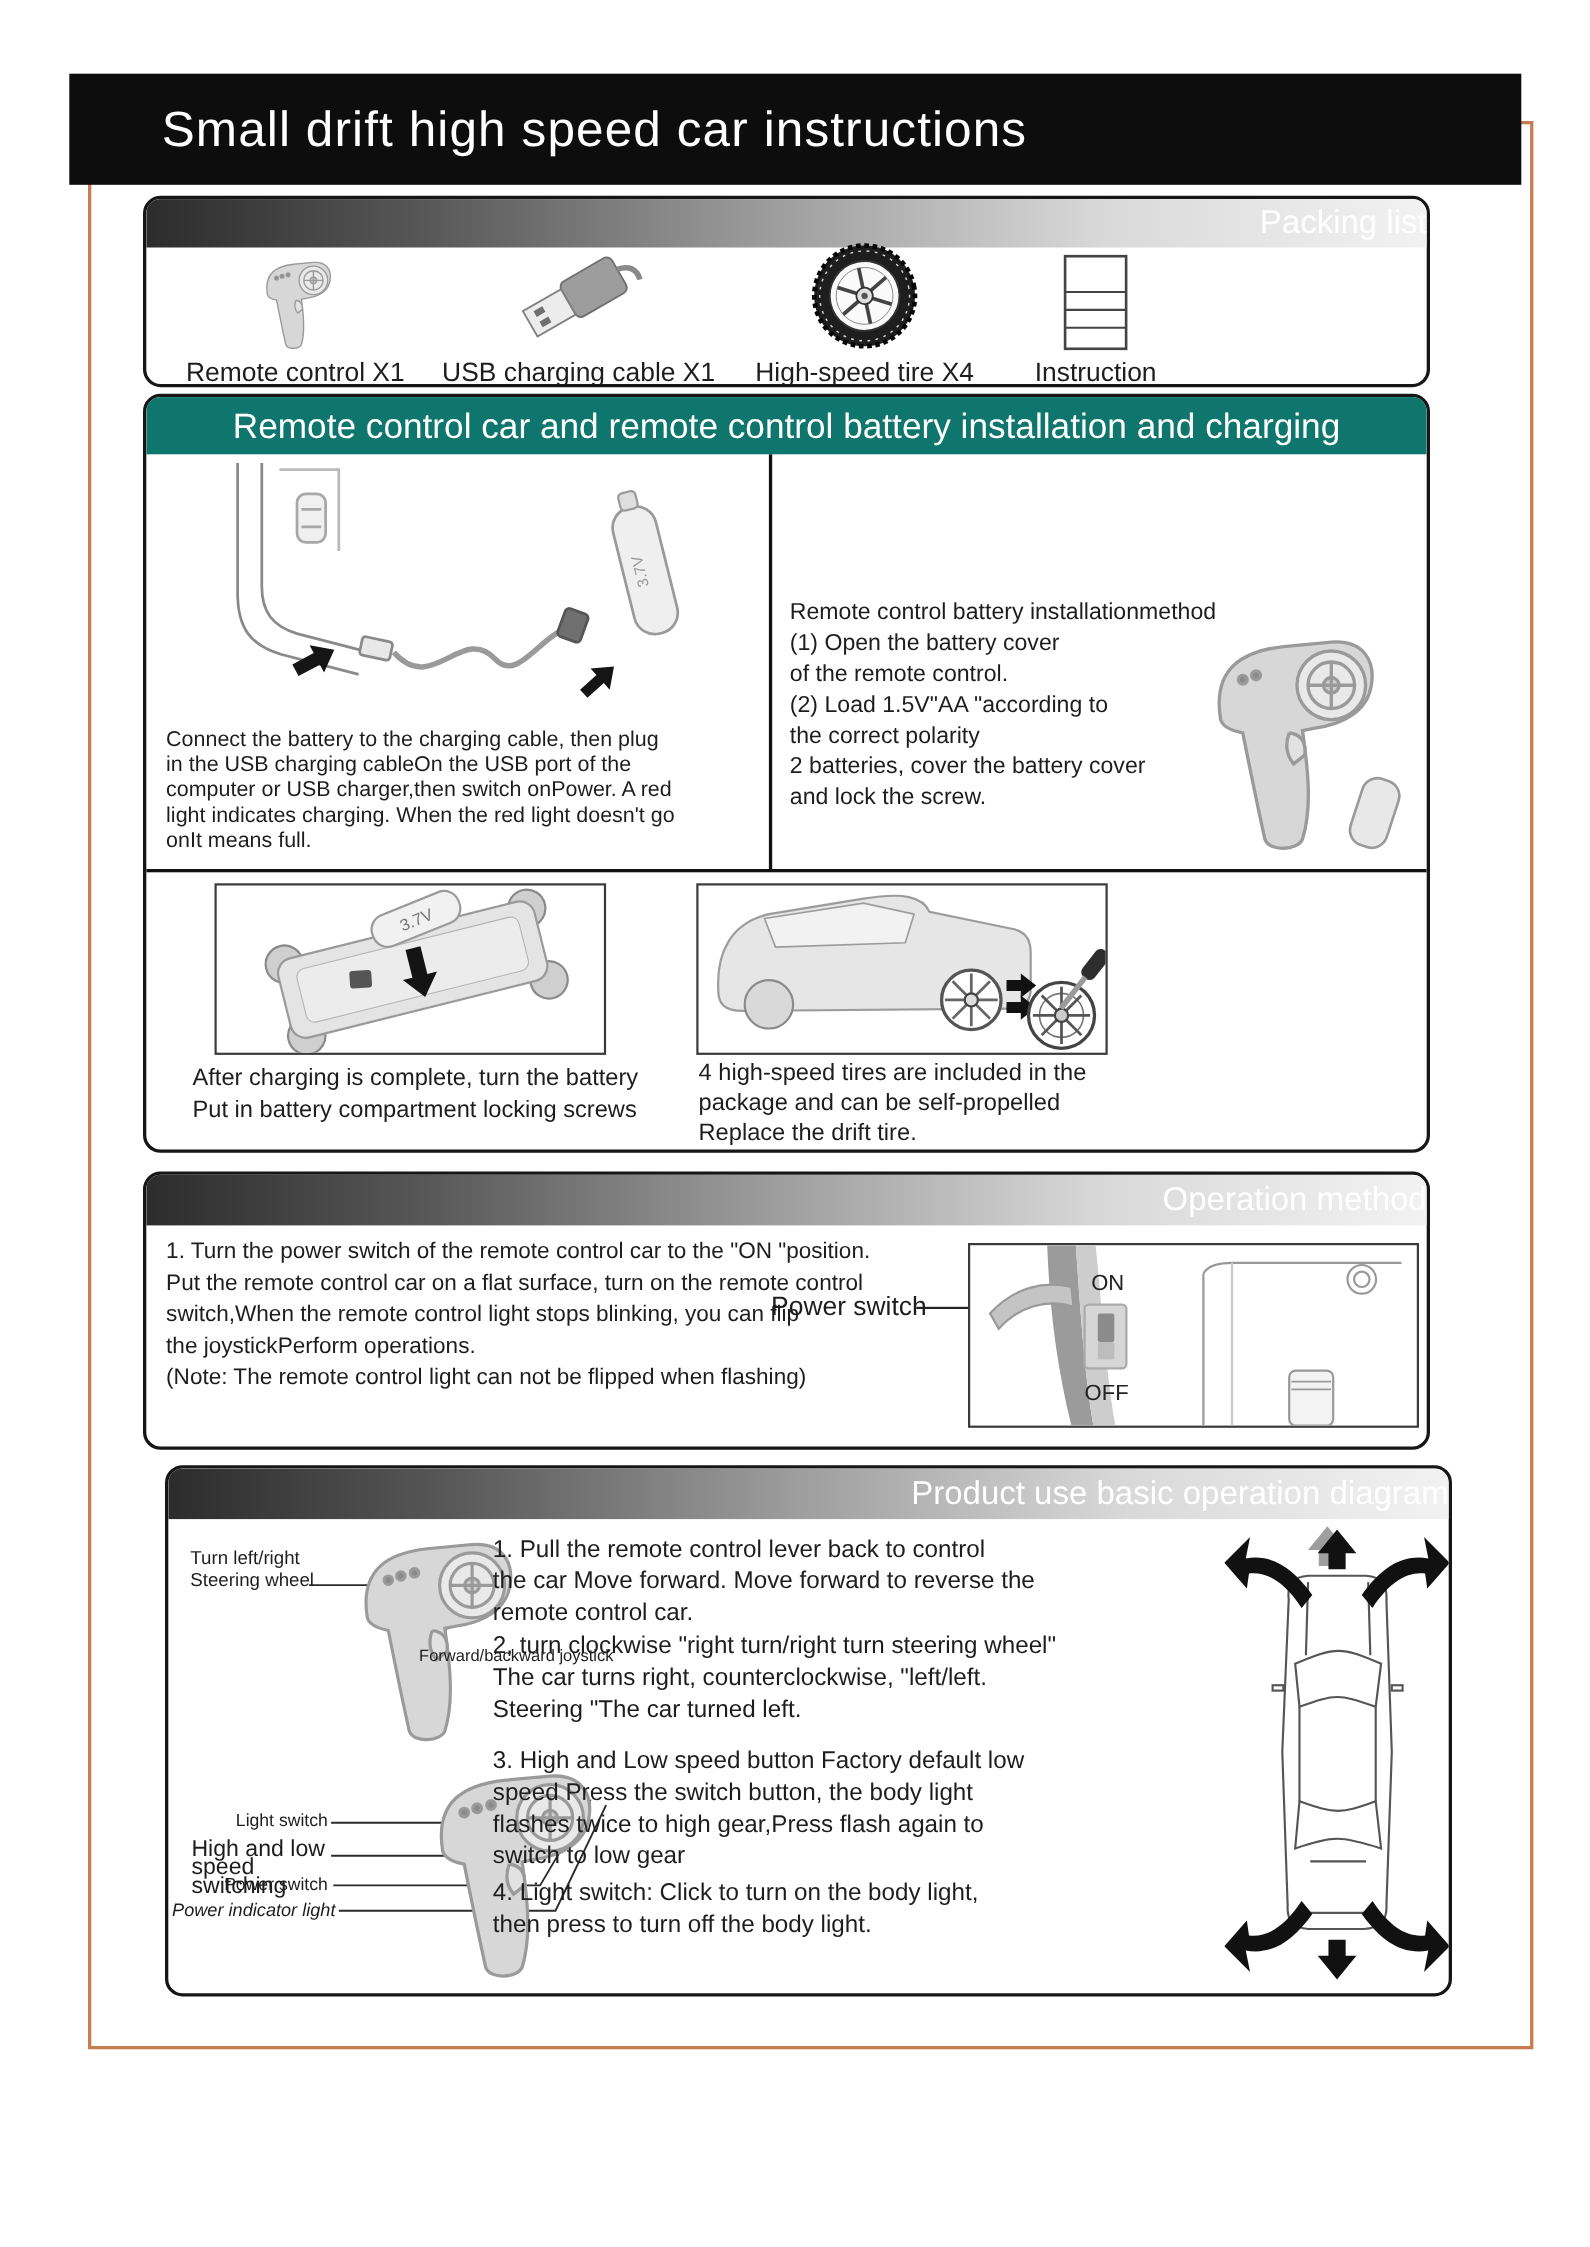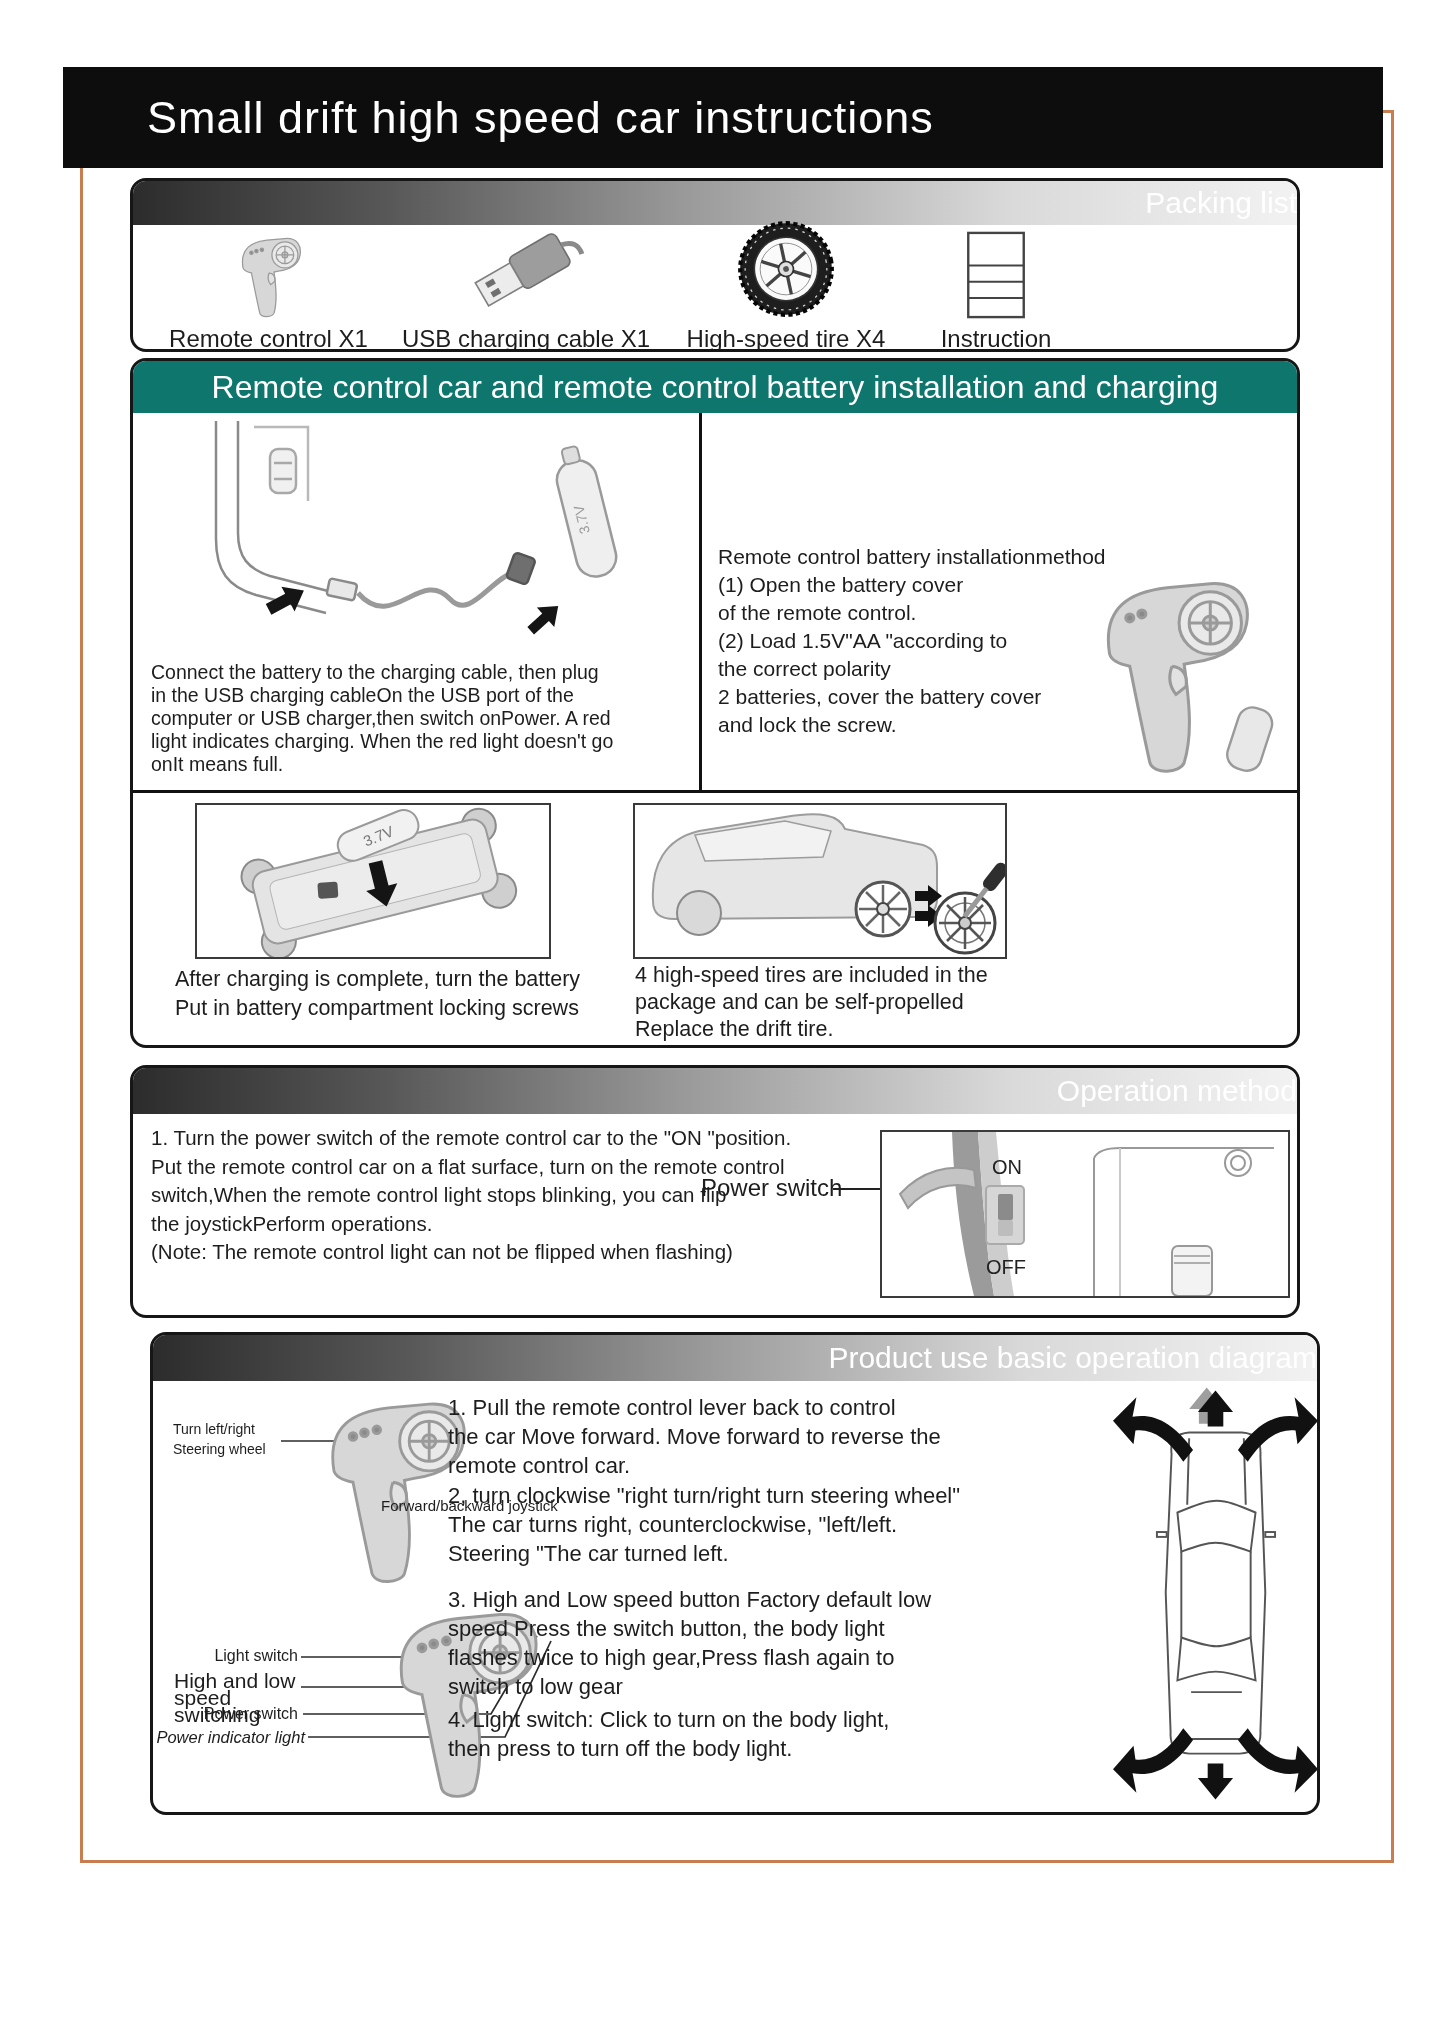--- a/index.html
+++ b/index.html
@@ -296,21 +296,21 @@
         <circle cx="138" cy="57" r="7" fill="#cfcfcf"></circle>
         <line x1="138" y1="36" x2="138" y2="78"></line>
           <line x1="117" y1="57" x2="159" y2="57"></line>
         <path d="M100,100 q16,2 14,20 l-10,8 q-10,-12 -4,-28" fill="#e2e2e2"></path>
         <circle cx="58" cy="52" r="4" fill="#8a8a8a"></circle>
           <circle cx="70" cy="48" r="4" fill="#8a8a8a"></circle>
           <circle cx="83" cy="45" r="4" fill="#8a8a8a"></circle>
       </g>
     </svg>
   </div>
-  <div class="t" style="left:20px;top:84px;font-size:14px;line-height:20px;">Turn left/right
+  <div class="t" style="left:20px;top:72px;font-size:17px;line-height:20px;">Turn left/right
 Steering wheel</div>
   <div class="t" style="left:228px;top:162px;font-size:15px;">Forward/backward joystick</div>
 
   <div class="abs" style="left:200px;top:262px;">
     <svg width="220" height="205" viewBox="0 0 200 210">
       <g stroke="#9a9a9a" stroke-width="3">
         <path d="M38,88 C30,40 60,26 95,22 L138,18 C168,16 178,36 174,58 C170,80 150,92 122,96 L112,98 C118,140 120,170 112,196 C108,206 82,208 78,196 C70,160 62,120 58,100 C48,98 40,95 38,88 Z" fill="#d7d7d7"></path>
         <circle cx="138" cy="57" r="31" fill="#e9e9e9"></circle>
         <circle cx="138" cy="57" r="21" fill="none"></circle>
         <circle cx="138" cy="57" r="7" fill="#cfcfcf"></circle>

